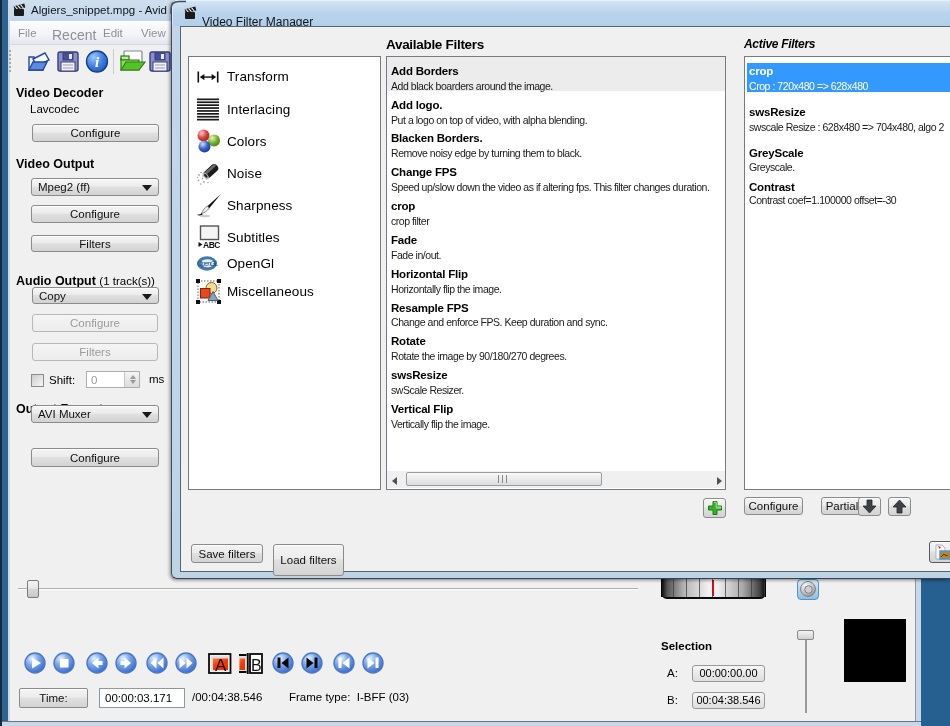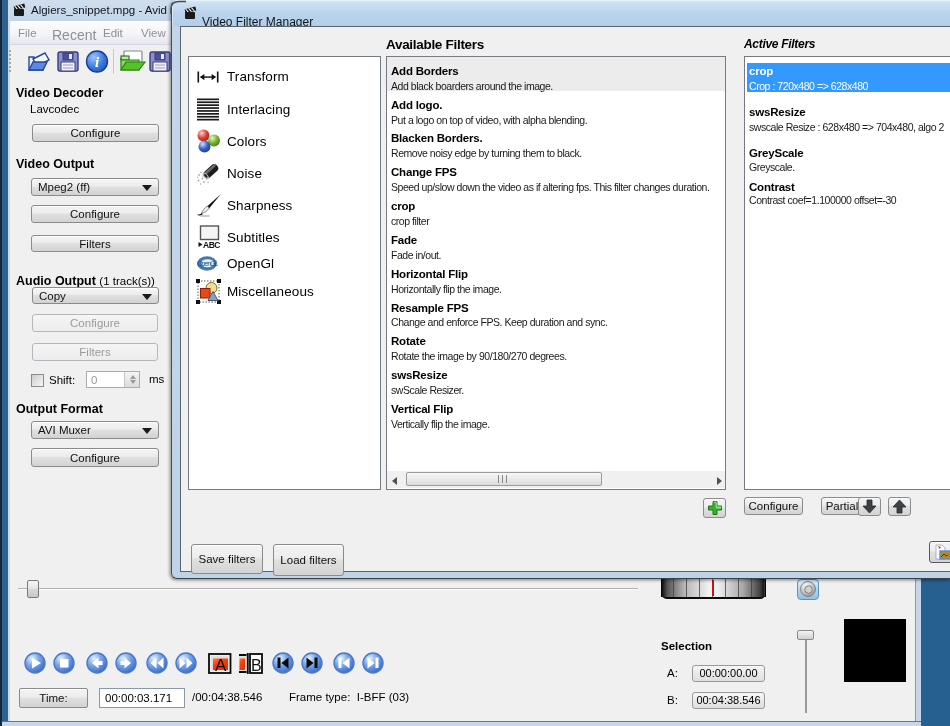--- a/index.html
+++ b/index.html
@@ -114,21 +114,21 @@
 <div class="abs" style="left:31px;top:374px;width:13px;height:13px;background:linear-gradient(135deg,#cdcdcd,#f6f6f6);border:1px solid #8b8b8b;box-sizing:border-box;"></div>
 <div class="txt" style="left:49px;top:374px;font-size:11.5px;">Shift:</div>
 <div class="abs" style="left:86px;top:371px;width:54px;height:17px;background:#fff;border:1px solid #acacac;box-sizing:border-box;">
   <span style="position:absolute;left:4px;top:2px;font-size:11.5px;color:#9a9a9a;">0</span>
   <span style="position:absolute;right:0;top:0;width:14px;height:15px;border-left:1px solid #c4c4c4;background:linear-gradient(180deg,#f4f4f4,#dcdcdc);"></span>
   <span style="position:absolute;right:3px;top:3px;border-left:3.5px solid transparent;border-right:3.5px solid transparent;border-bottom:4px solid #9a9a9a;"></span>
   <span style="position:absolute;right:3px;bottom:3px;border-left:3.5px solid transparent;border-right:3.5px solid transparent;border-top:4px solid #9a9a9a;"></span>
 </div>
 <div class="txt" style="left:149px;top:373px;font-size:11.5px;">ms</div>
 <div class="txt b" style="left:16px;top:402px;font-size:12.5px;">Output Format</div>
-<div class="combo" style="left:31px;top:421px;width:128px;height:18px;">AVI Muxer</div>
+<div class="combo" style="left:31px;top:405px;width:128px;height:18px;">AVI Muxer</div>
 <div class="btn" style="left:31px;top:448px;width:128px;height:19px;">Configure</div>
 
 <div class="abs" style="left:18px;top:588px;width:620px;height:1px;background:#b0b0b0;"></div>
 <div class="abs" style="left:18px;top:589px;width:620px;height:1px;background:#fdfdfd;"></div>
 <div class="abs" style="left:27px;top:580px;width:12px;height:18px;background:linear-gradient(180deg,#f4f4f4 0%,#e8e8e8 45%,#d8d8d8 50%,#c8c8c8 100%);border:1px solid #7a7a7a;border-radius:2px;box-sizing:border-box;"></div>
 
 <div class="abs" style="left:661px;top:579px;width:105px;height:20px;border-radius:2px 2px 6px 6px;background:#0a0a0a;"></div>
 <div class="abs" style="left:661px;top:579px;width:105px;height:18px;background:linear-gradient(90deg,#000 0%,#555 6%,#b4b4b4 22%,#f2f2f2 46%,#efefef 54%,#a8a8a8 78%,#444 94%,#000 100%);"></div>
 <div class="abs" style="left:661px;top:579px;width:105px;height:18px;background-image:repeating-linear-gradient(90deg,transparent 0 12px,rgba(60,60,60,.75) 12px 13px);"></div>
 <div class="abs" style="left:712px;top:580px;width:2px;height:16px;background:#cc1111;"></div>
@@ -410,21 +410,21 @@
 <div class="btn" style="left:809px;top:497px;width:42px;height:18px;margin-left:12px;">Partial</div>
 <div class="btn" style="left:858px;top:497px;width:23px;height:19px;"></div>
 <svg class="abs" style="left:861px;top:499px;" width="17" height="15" viewBox="0 0 17 15">
  <path d="M6 1 H11 V7 H15 L8.5 14 L2 7 H6 Z" fill="#3d4144" stroke="#26292b" stroke-width="0.8"></path>
 </svg>
 <div class="btn" style="left:888px;top:497px;width:23px;height:19px;"></div>
 <svg class="abs" style="left:891px;top:499px;" width="17" height="15" viewBox="0 0 17 15">
  <path d="M6 14 H11 V8 H15 L8.5 1 L2 8 H6 Z" fill="#3d4144" stroke="#26292b" stroke-width="0.8"></path>
 </svg>
 
-<div class="btn" style="left:191px;top:544px;width:72px;height:30px;">Save filters</div>
+<div class="btn" style="left:191px;top:544px;width:72px;height:19px;">Save filters</div>
 <div class="btn" style="left:273px;top:544px;width:71px;height:32px;">Load filters</div>
 
 <div class="btn" style="left:929px;top:541px;width:30px;height:22px;border-color:#5a5a5a;"></div>
 <svg class="abs" style="left:934px;top:544px;" width="16" height="16" viewBox="0 0 16 16">
  <path d="M2 1 H8 L11 4 V15 H2 Z" fill="#fff" stroke="#9aa4ae" stroke-width="0.8"></path>
  <path d="M4 2 l3 1 -1.5 2 Z" fill="#e02020"></path>
  <rect x="6" y="7" width="10" height="8" fill="#c08818" stroke="#4a90e8" stroke-width="1.4"></rect>
  <path d="M7 13 l3-3 2 2 2-1" stroke="#503808" stroke-width="1" fill="none"></path>
 </svg>
 

